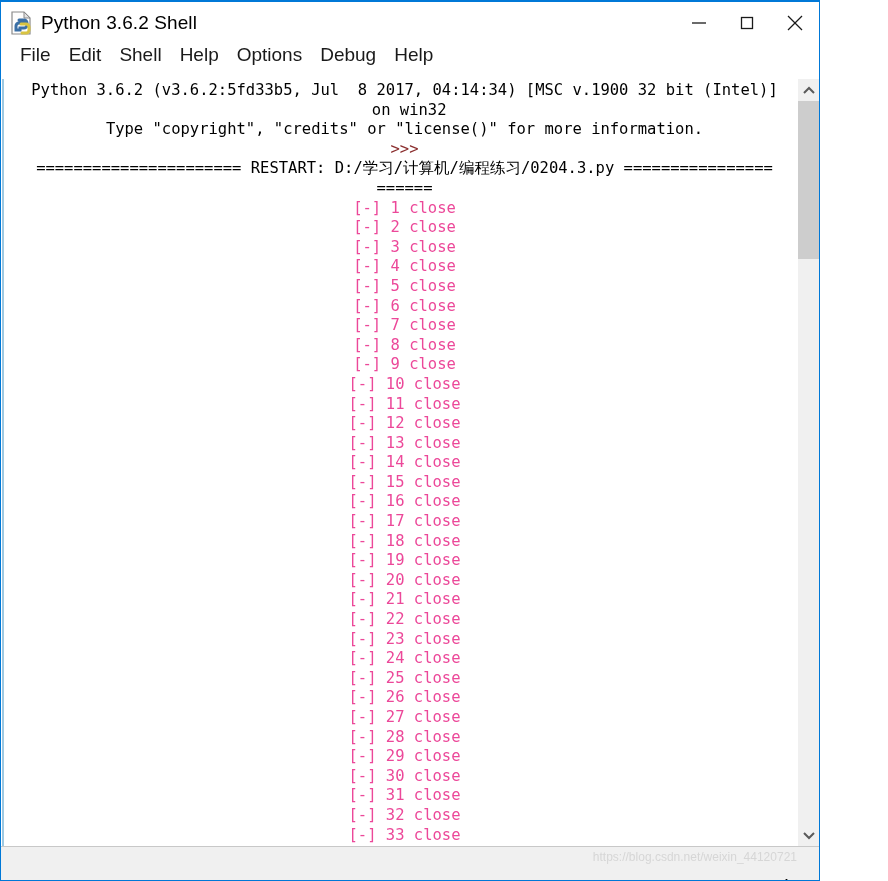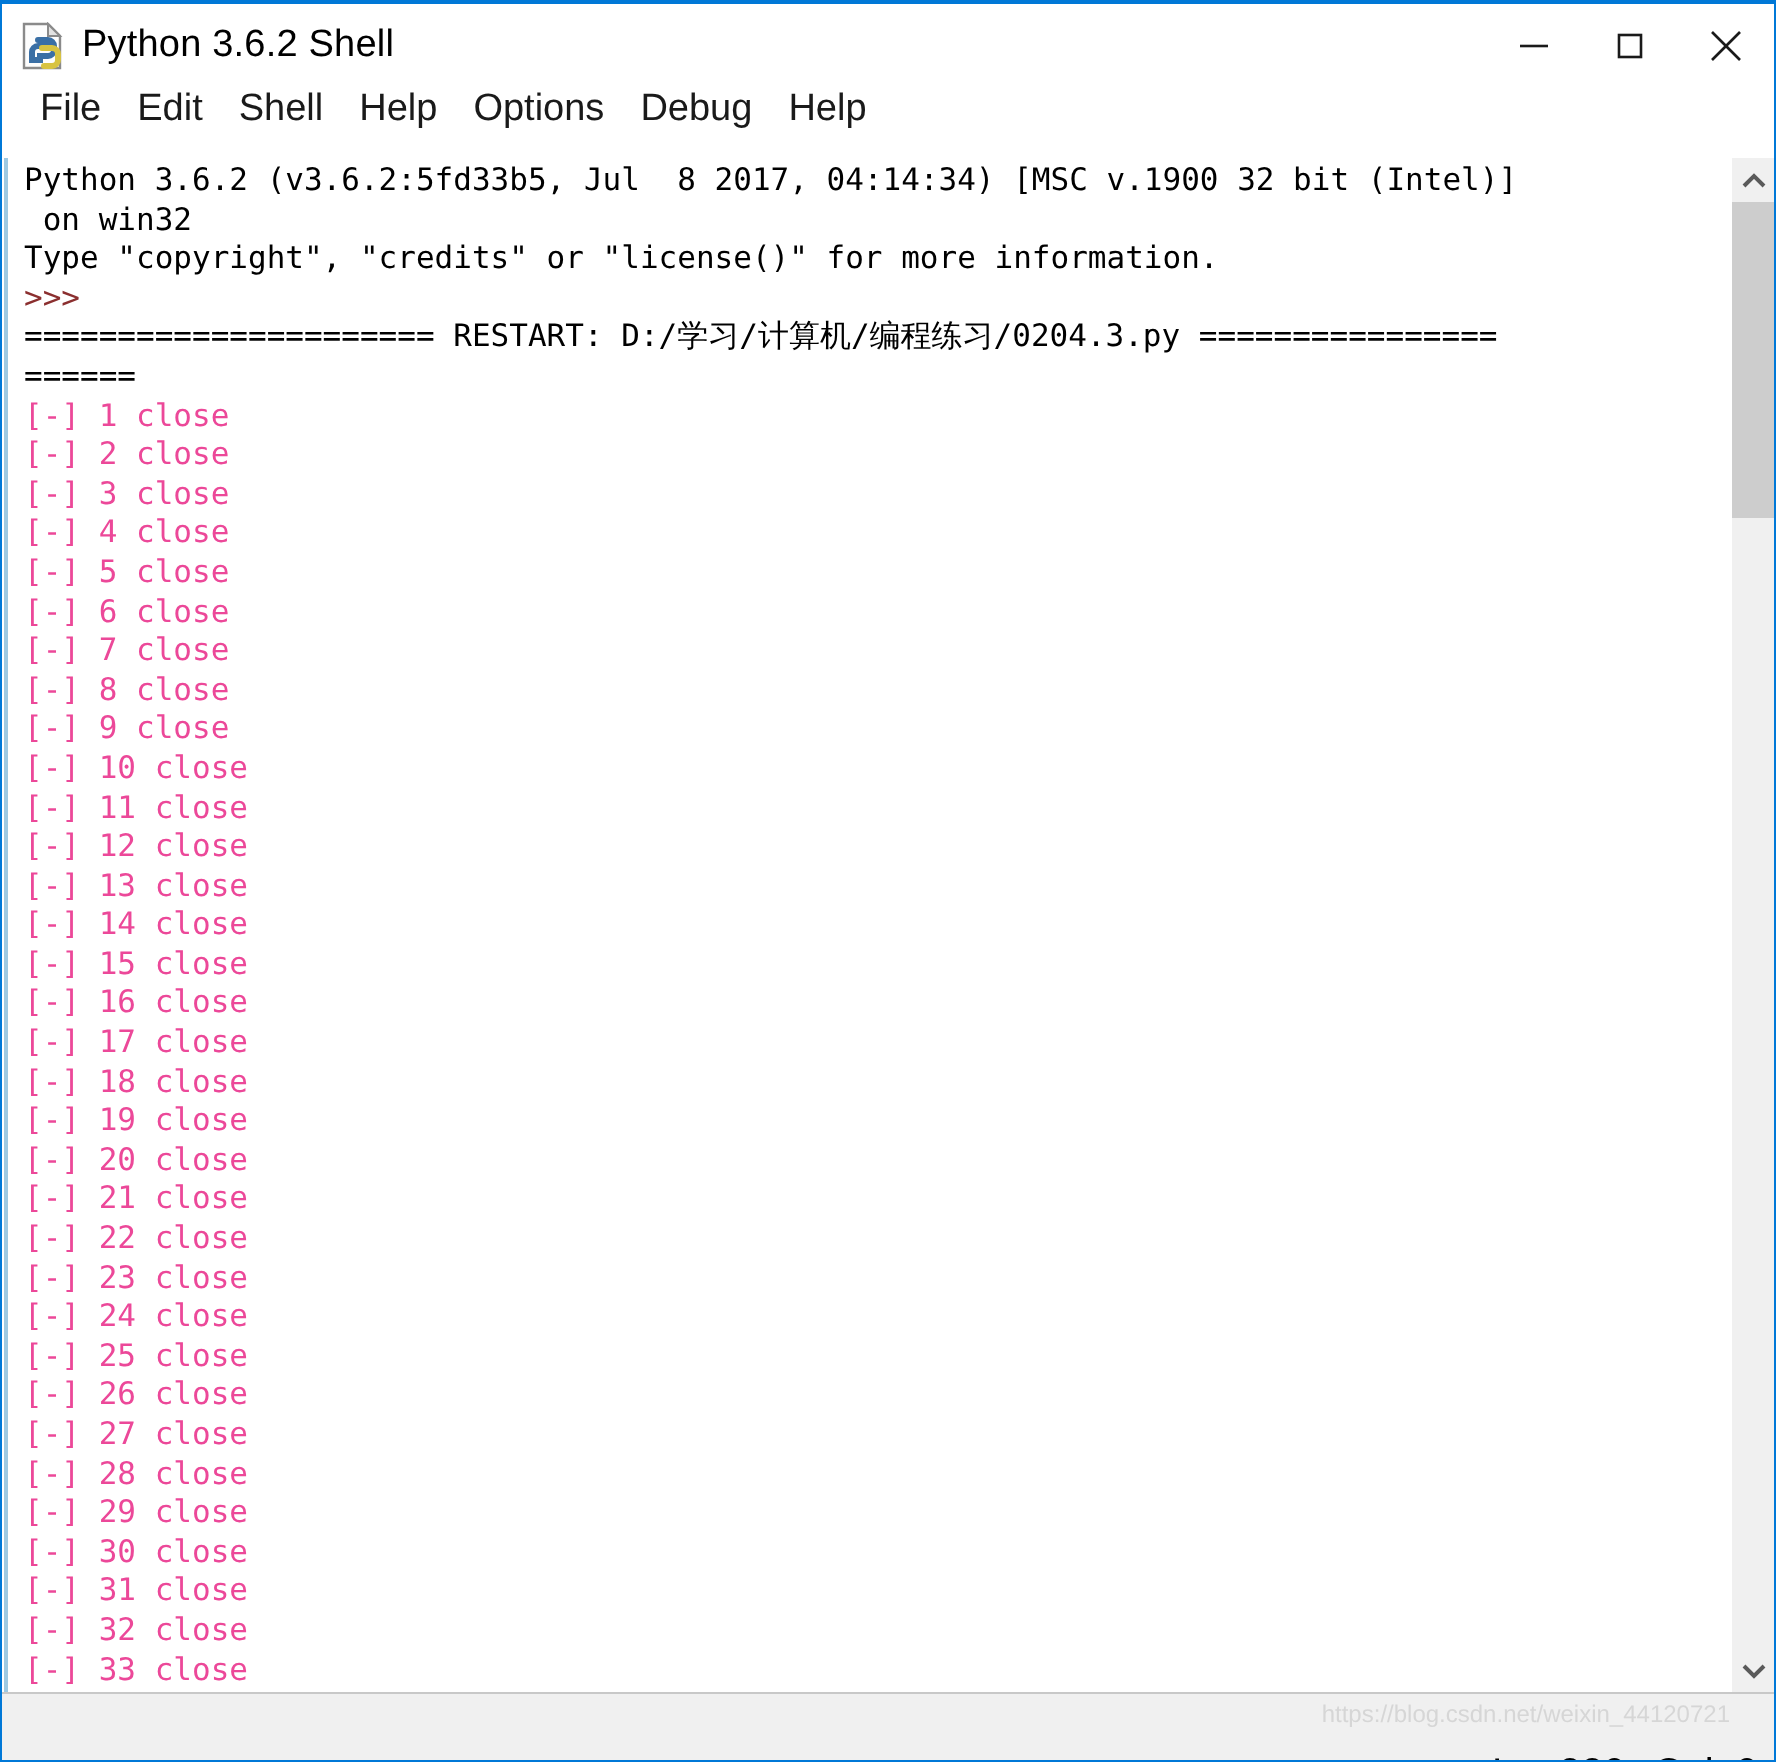--- a/index.html
+++ b/index.html
@@ -7,21 +7,21 @@
     padding: 0;
     background: #ffffff;
   }
   body {
     font-family: "Liberation Sans", sans-serif;
     -webkit-font-smoothing: none;
   }
 
   #window {
     position: relative;
-    width: 888px;
+    width: 820px;
     height: 881px;
     box-sizing: border-box;
     background: #ffffff;
     border: 1px solid #0078d7;
     border-top-width: 2px;
     overflow: hidden;
   }
 
   
   #titlebar {
@@ -102,21 +102,21 @@
     background: #ffffff;
     font-family: "DejaVu Sans Mono", "Liberation Mono", monospace;
     font-size: 15.5px;
     line-height: 19.6px;
     padding: 2px 0 0 8px;
     box-sizing: border-box;
     white-space: pre;
     color: #000000;
     position: relative;
   }
-  .ln { display: block; height: 19.6px; }
+  .ln { display: block; height: 19.6px; text-align: center; }
   .c-black  { color: #000000; }
   .c-prompt { color: #8b2f2f; }
   .c-blue   { color: #ec4899; }
 
   
   #vscroll {
     width: 22px;
     flex: none;
     background: #f0f0f0;
     border-left: 1px solid #ffffff;

